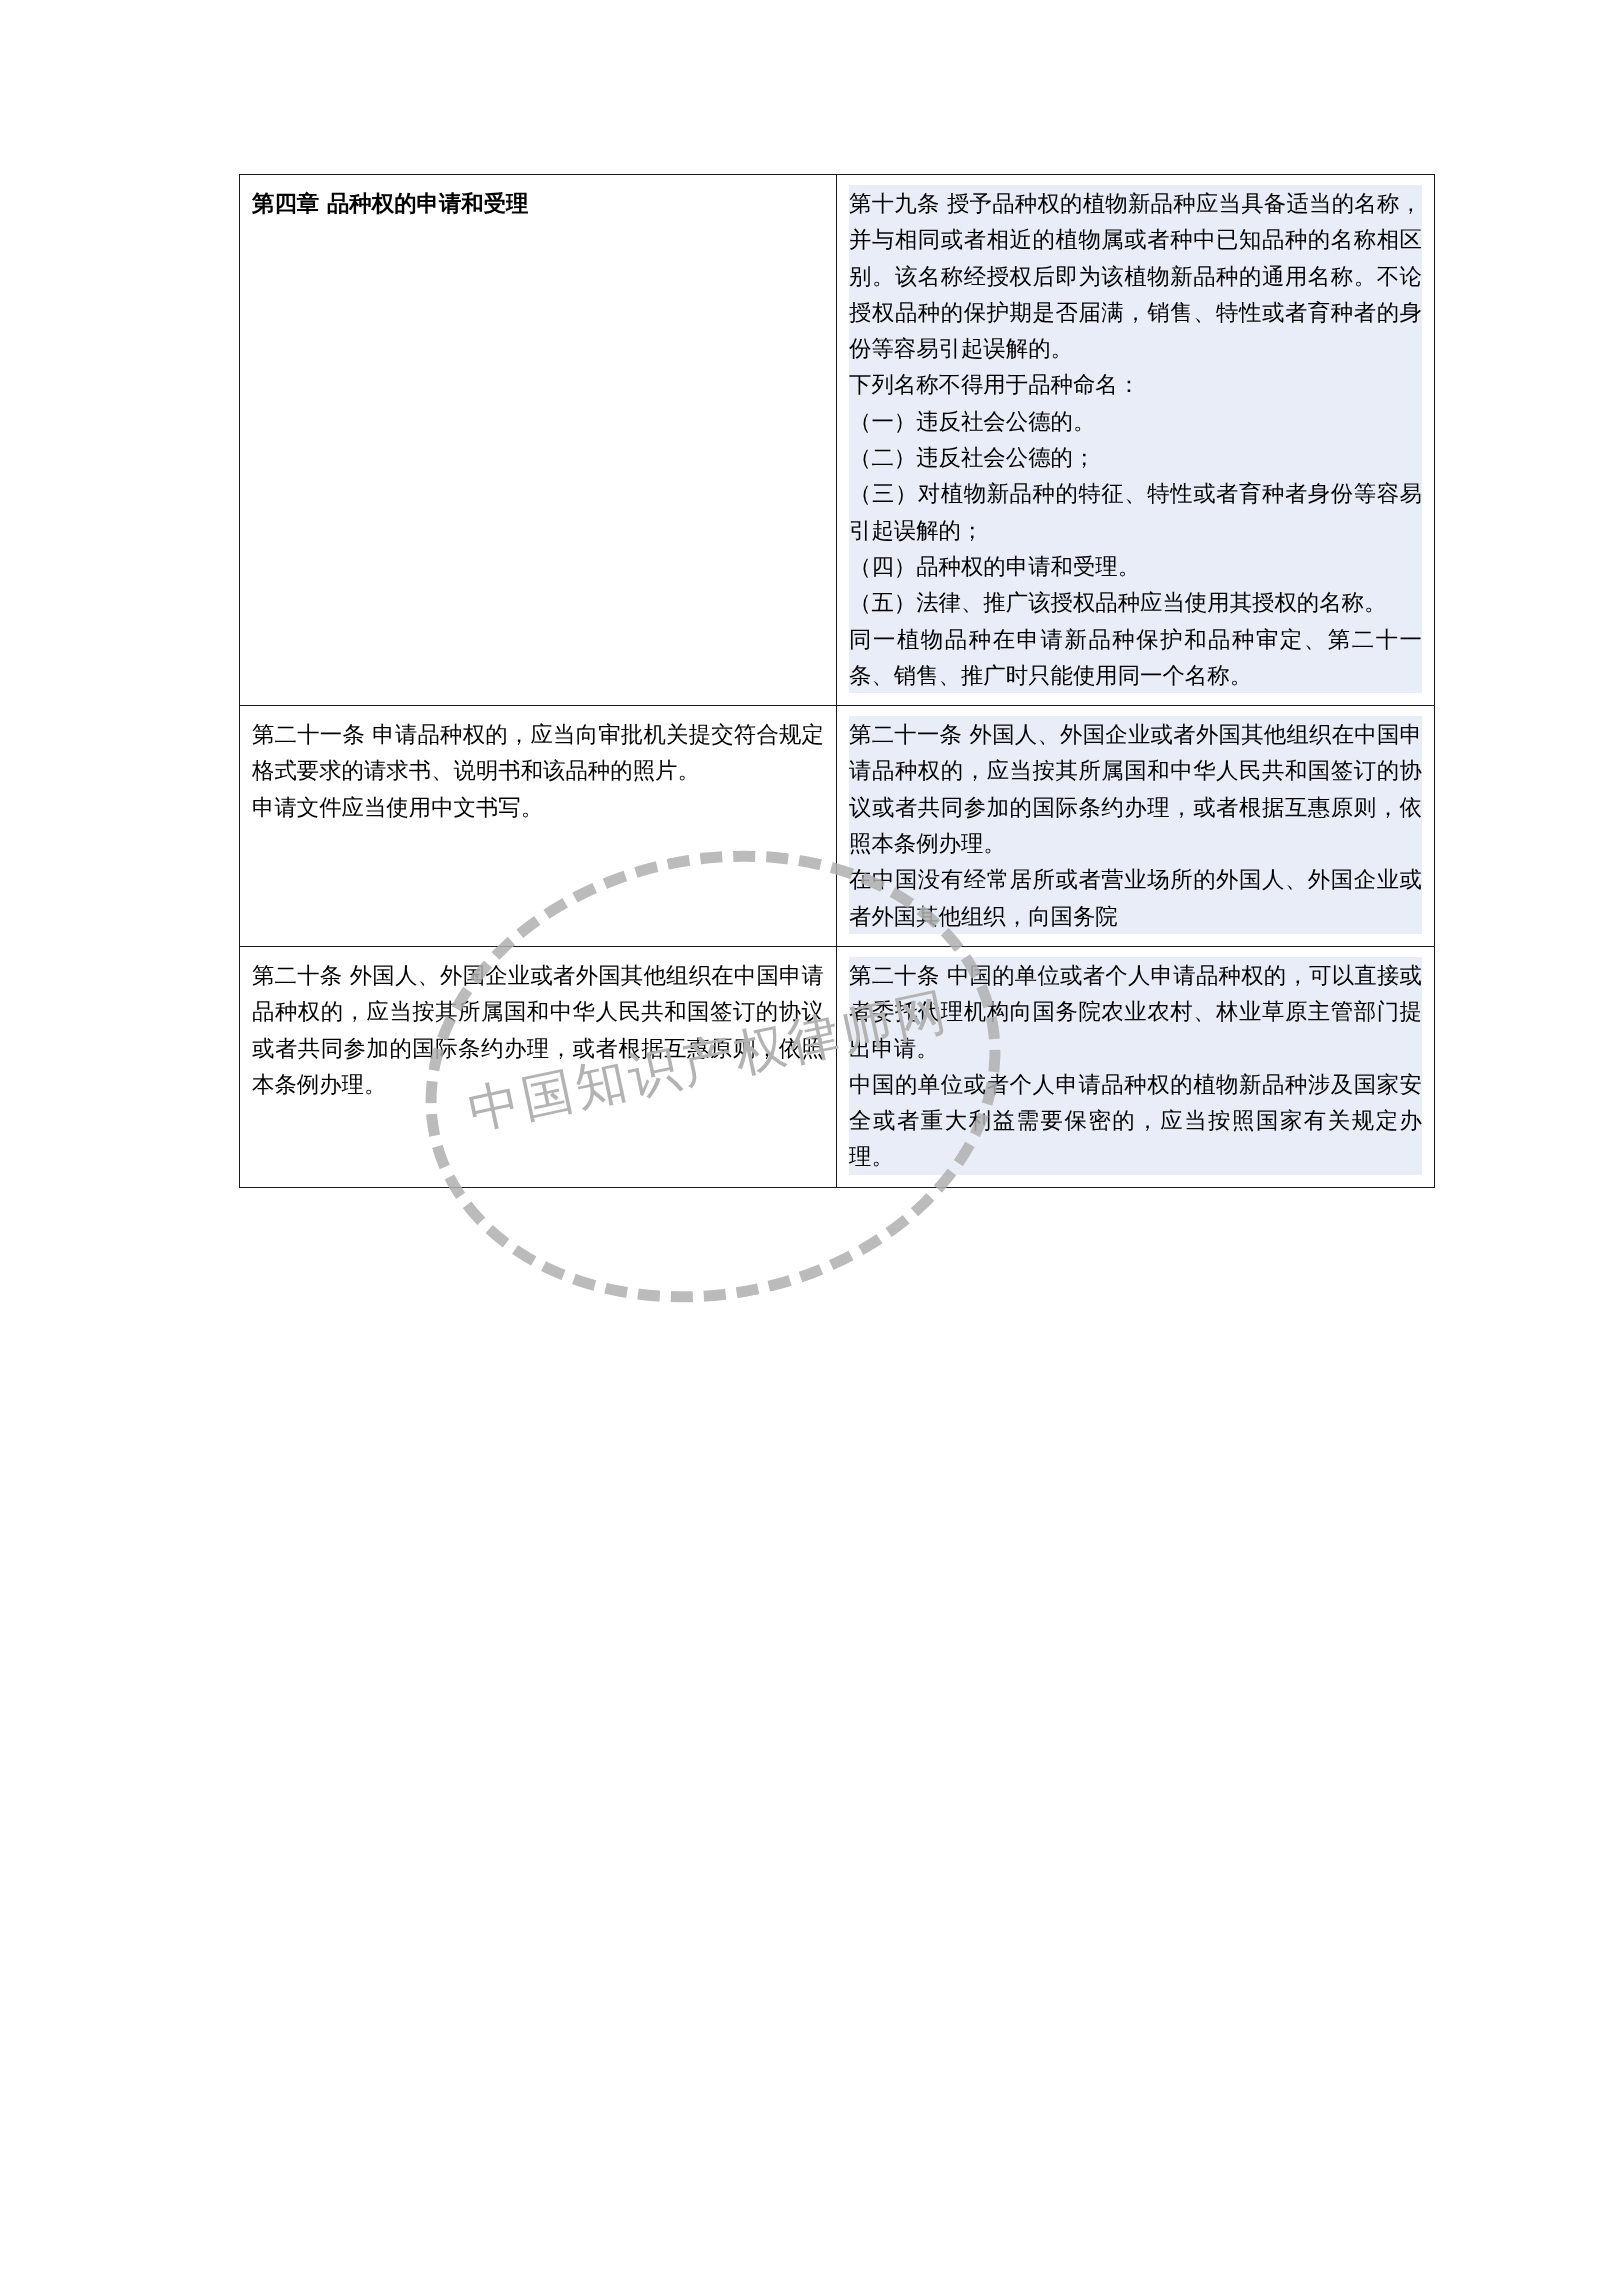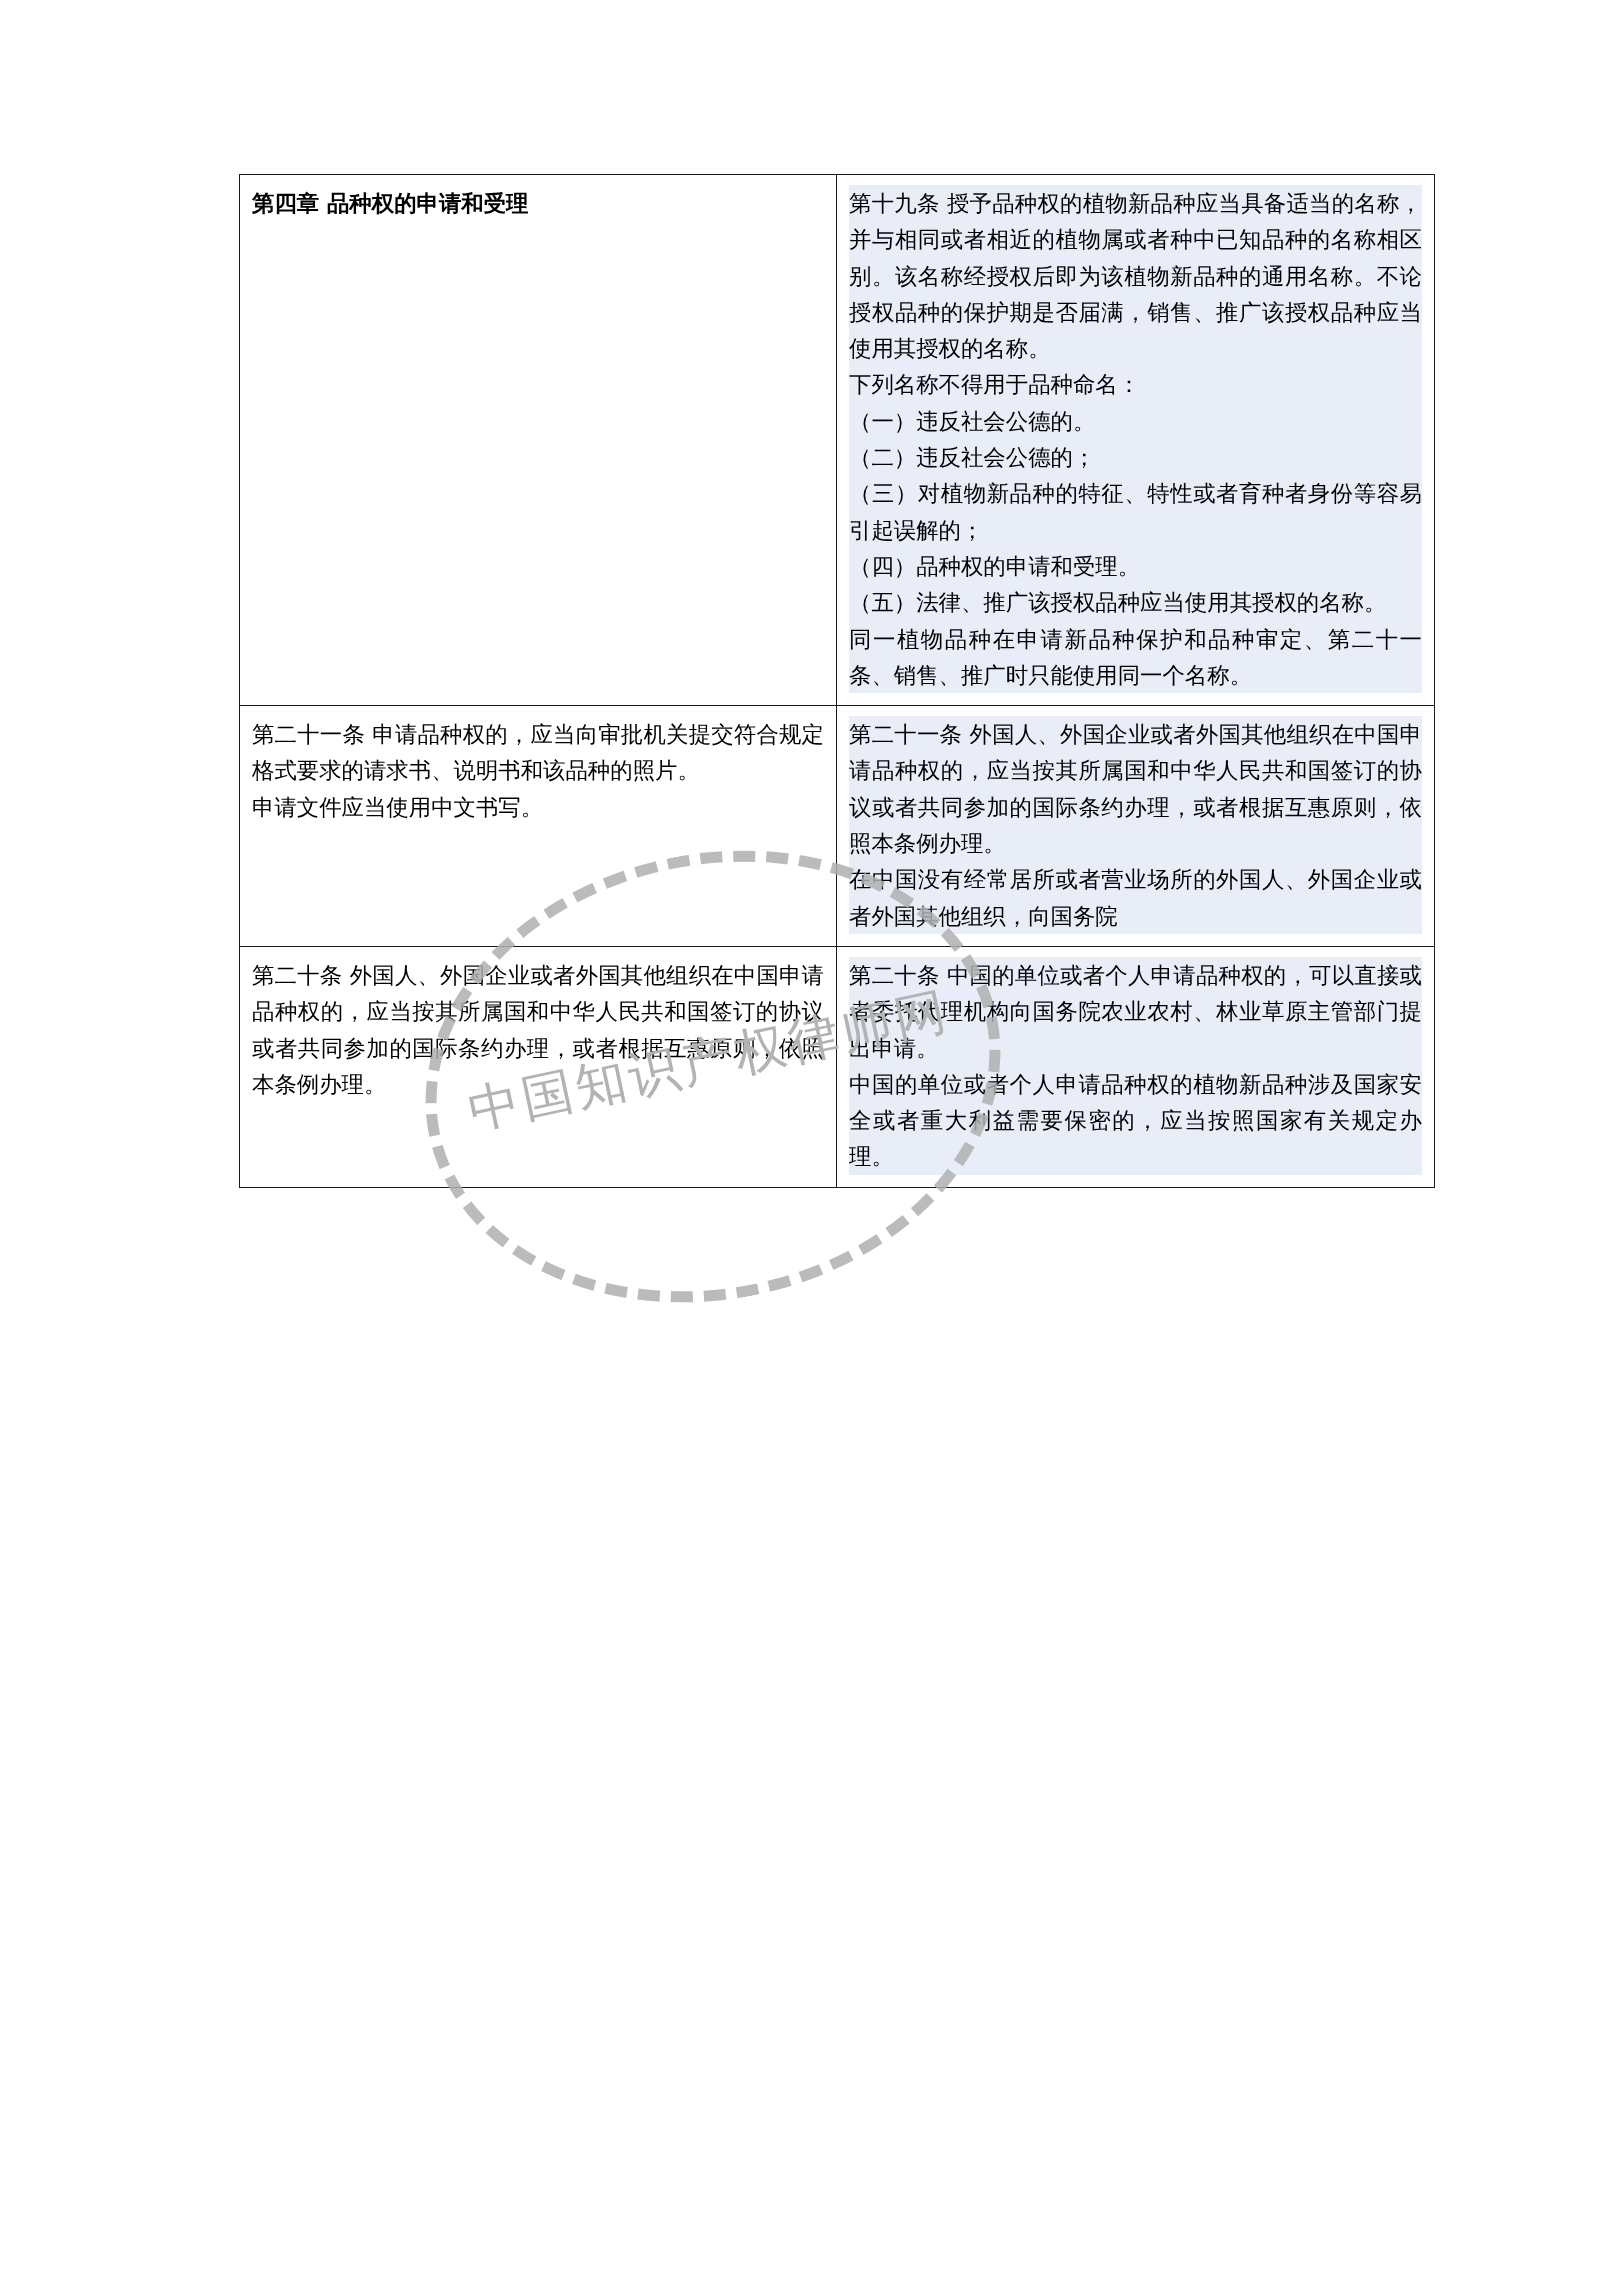--- a/index.html
+++ b/index.html
@@ -91,21 +91,21 @@
 
 
       <tr>
         <td class="col-left">
           <div class="cell-inner">
             <p class="para center">第四章  品种权的申请和受理</p>
           </div>
         </td>
         <td class="col-right">
           <div class="cell-inner">
-            <p class="para hl">第十九条  授予品种权的植物新品种应当具备适当的名称，并与相同或者相近的植物属或者种中已知品种的名称相区别。该名称经授权后即为该植物新品种的通用名称。不论授权品种的保护期是否届满，销售、推广该授权品种应当使用其授权的名称。</p>
+            <p class="para hl">第十九条  授予品种权的植物新品种应当具备适当的名称，并与相同或者相近的植物属或者种中已知品种的名称相区别。该名称经授权后即为该植物新品种的通用名称。不论授权品种的保护期是否届满，销售、特性或者育种者的身份等容易引起误解的。</p>
             <p class="para hl">下列名称不得用于品种命名：</p>
             <p class="para hl">（一）违反社会公德的。</p>
             <p class="para hl">（二）违反社会公德的；</p>
             <p class="para hl">（三）对植物新品种的特征、特性或者育种者身份等容易引起误解的；</p>
             <p class="para hl">（四）品种权的申请和受理。</p>
             <p class="para hl">（五）法律、推广该授权品种应当使用其授权的名称。</p>
             <p class="para hl">同一植物品种在申请新品种保护和品种审定、第二十一条、销售、推广时只能使用同一个名称。</p>
           </div>
         </td>
       </tr>

